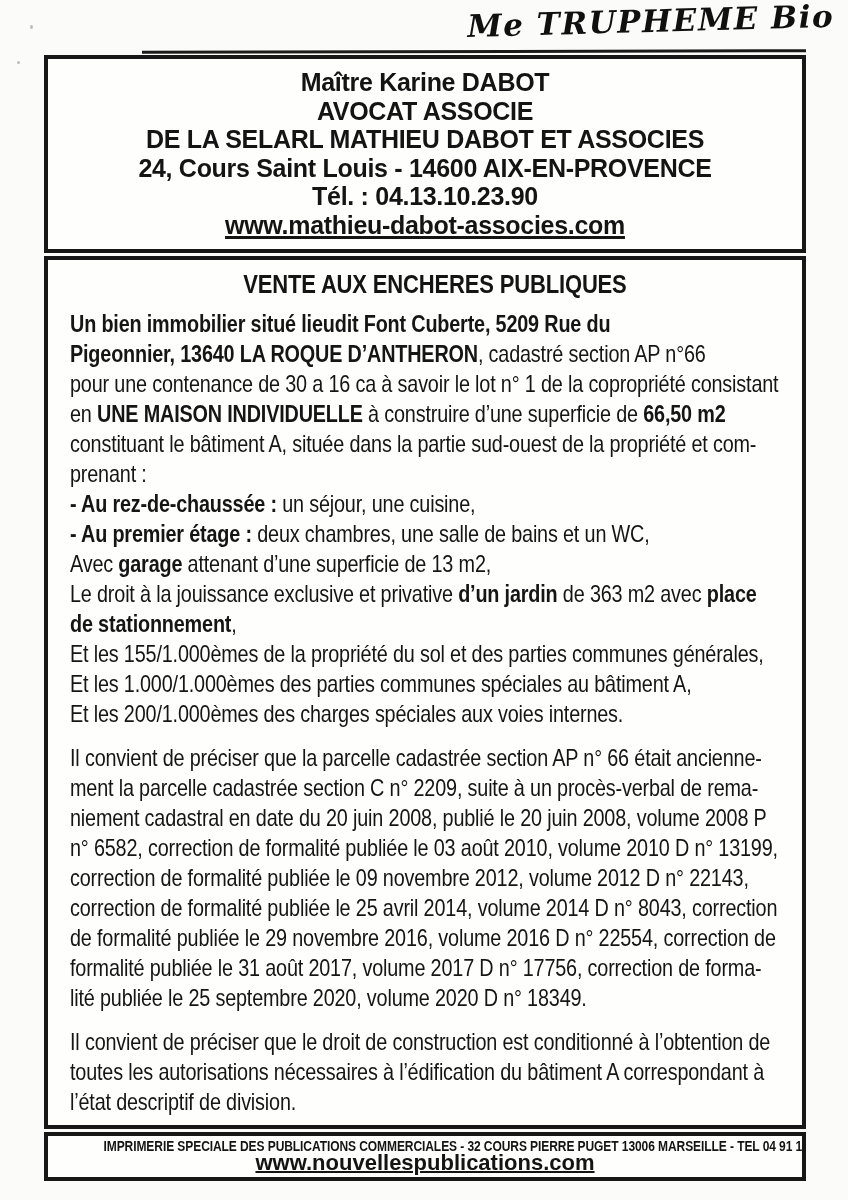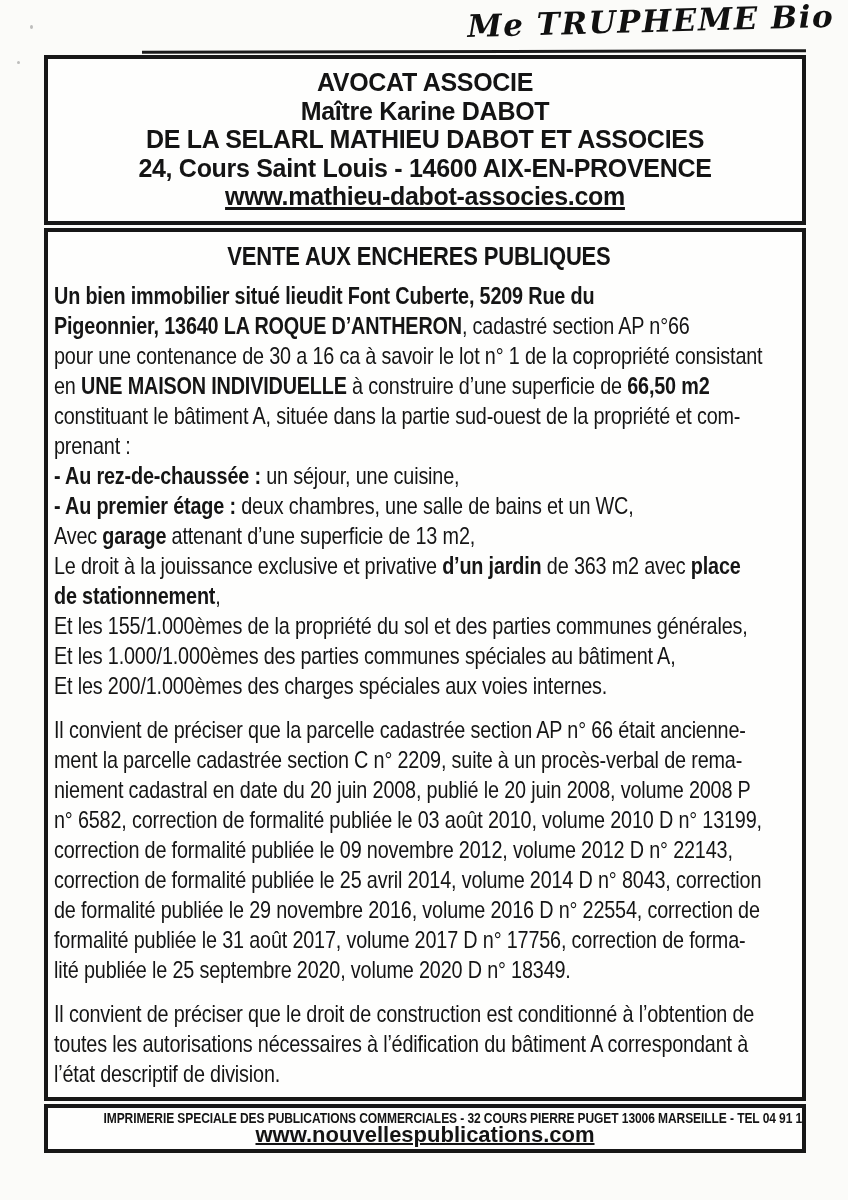--- a/index.html
+++ b/index.html
@@ -24,21 +24,21 @@
   .doc{position:absolute;left:44px;top:55px;width:762px;}
   .box{border:4px solid #171717;background:#fefefd;box-sizing:border-box;}
 
   .header-box{padding:9px 10px 10px;}
   .hline{
     text-align:center;font-weight:700;font-size:25px;line-height:28.5px;
     letter-spacing:-0.3px;
   }
   .hline.site{text-decoration:underline;text-decoration-thickness:2.5px;text-underline-offset:2px;}
 
-  .main-box{margin-top:3px;padding:6px 0 8px 6px;overflow:hidden;}
+  .main-box{margin-top:3px;padding:6px 0 8px 22px;overflow:hidden;}
   .condense{width:862px;transform:scaleX(0.8467);transform-origin:0 0;}
   .title{
     width:862px;text-align:center;font-weight:700;font-size:26px;line-height:30px;
     letter-spacing:-0.2px;margin:3px 0 10px;
   }
   .para{margin:0 0 14px 0;}
   .para:last-child{margin-bottom:0;}
   .bline{
     font-size:23.4px;line-height:30px;white-space:nowrap;
     letter-spacing:-0.2px;color:#151515;
@@ -60,24 +60,25 @@
   <div class="speck" style="left:30px;top:25px;width:3px;height:4px;"></div>
   <div class="speck" style="left:17px;top:61px;width:3px;height:3px;"></div>
   <div class="speck" style="left:58px;top:78px;width:2px;height:3px;"></div>
 
   <div class="handwriting">Me TRUPHEME Bio</div>
   <div class="topline"></div>
 
   <div class="doc">
 
     <div class="box header-box">
+      <div class="hline">Maître Karine DABOT</div>
       <div class="hline">AVOCAT ASSOCIE</div>
-      <div class="hline">Maître Karine DABOT</div>
       <div class="hline">DE LA SELARL MATHIEU DABOT ET ASSOCIES</div>
       <div class="hline">24, Cours Saint Louis - 14600 AIX-EN-PROVENCE</div>
+      <div class="hline">Tél. : 04.13.10.23.90</div>
       <div class="hline site">www.mathieu-dabot-associes.com</div>
     </div>
 
     <div class="box main-box">
       <div class="condense">
         <div class="title">VENTE AUX ENCHERES PUBLIQUES</div>
         <div>
             <div class="para">
               <div class="bline just"><span class="b">Un bien immobilier situé lieudit Font Cuberte, 5209 Rue du</span></div>
               <div class="bline just"><span class="b">Pigeonnier, 13640 LA ROQUE D’ANTHERON</span><span class="r">, cadastré section AP n°66</span></div>

